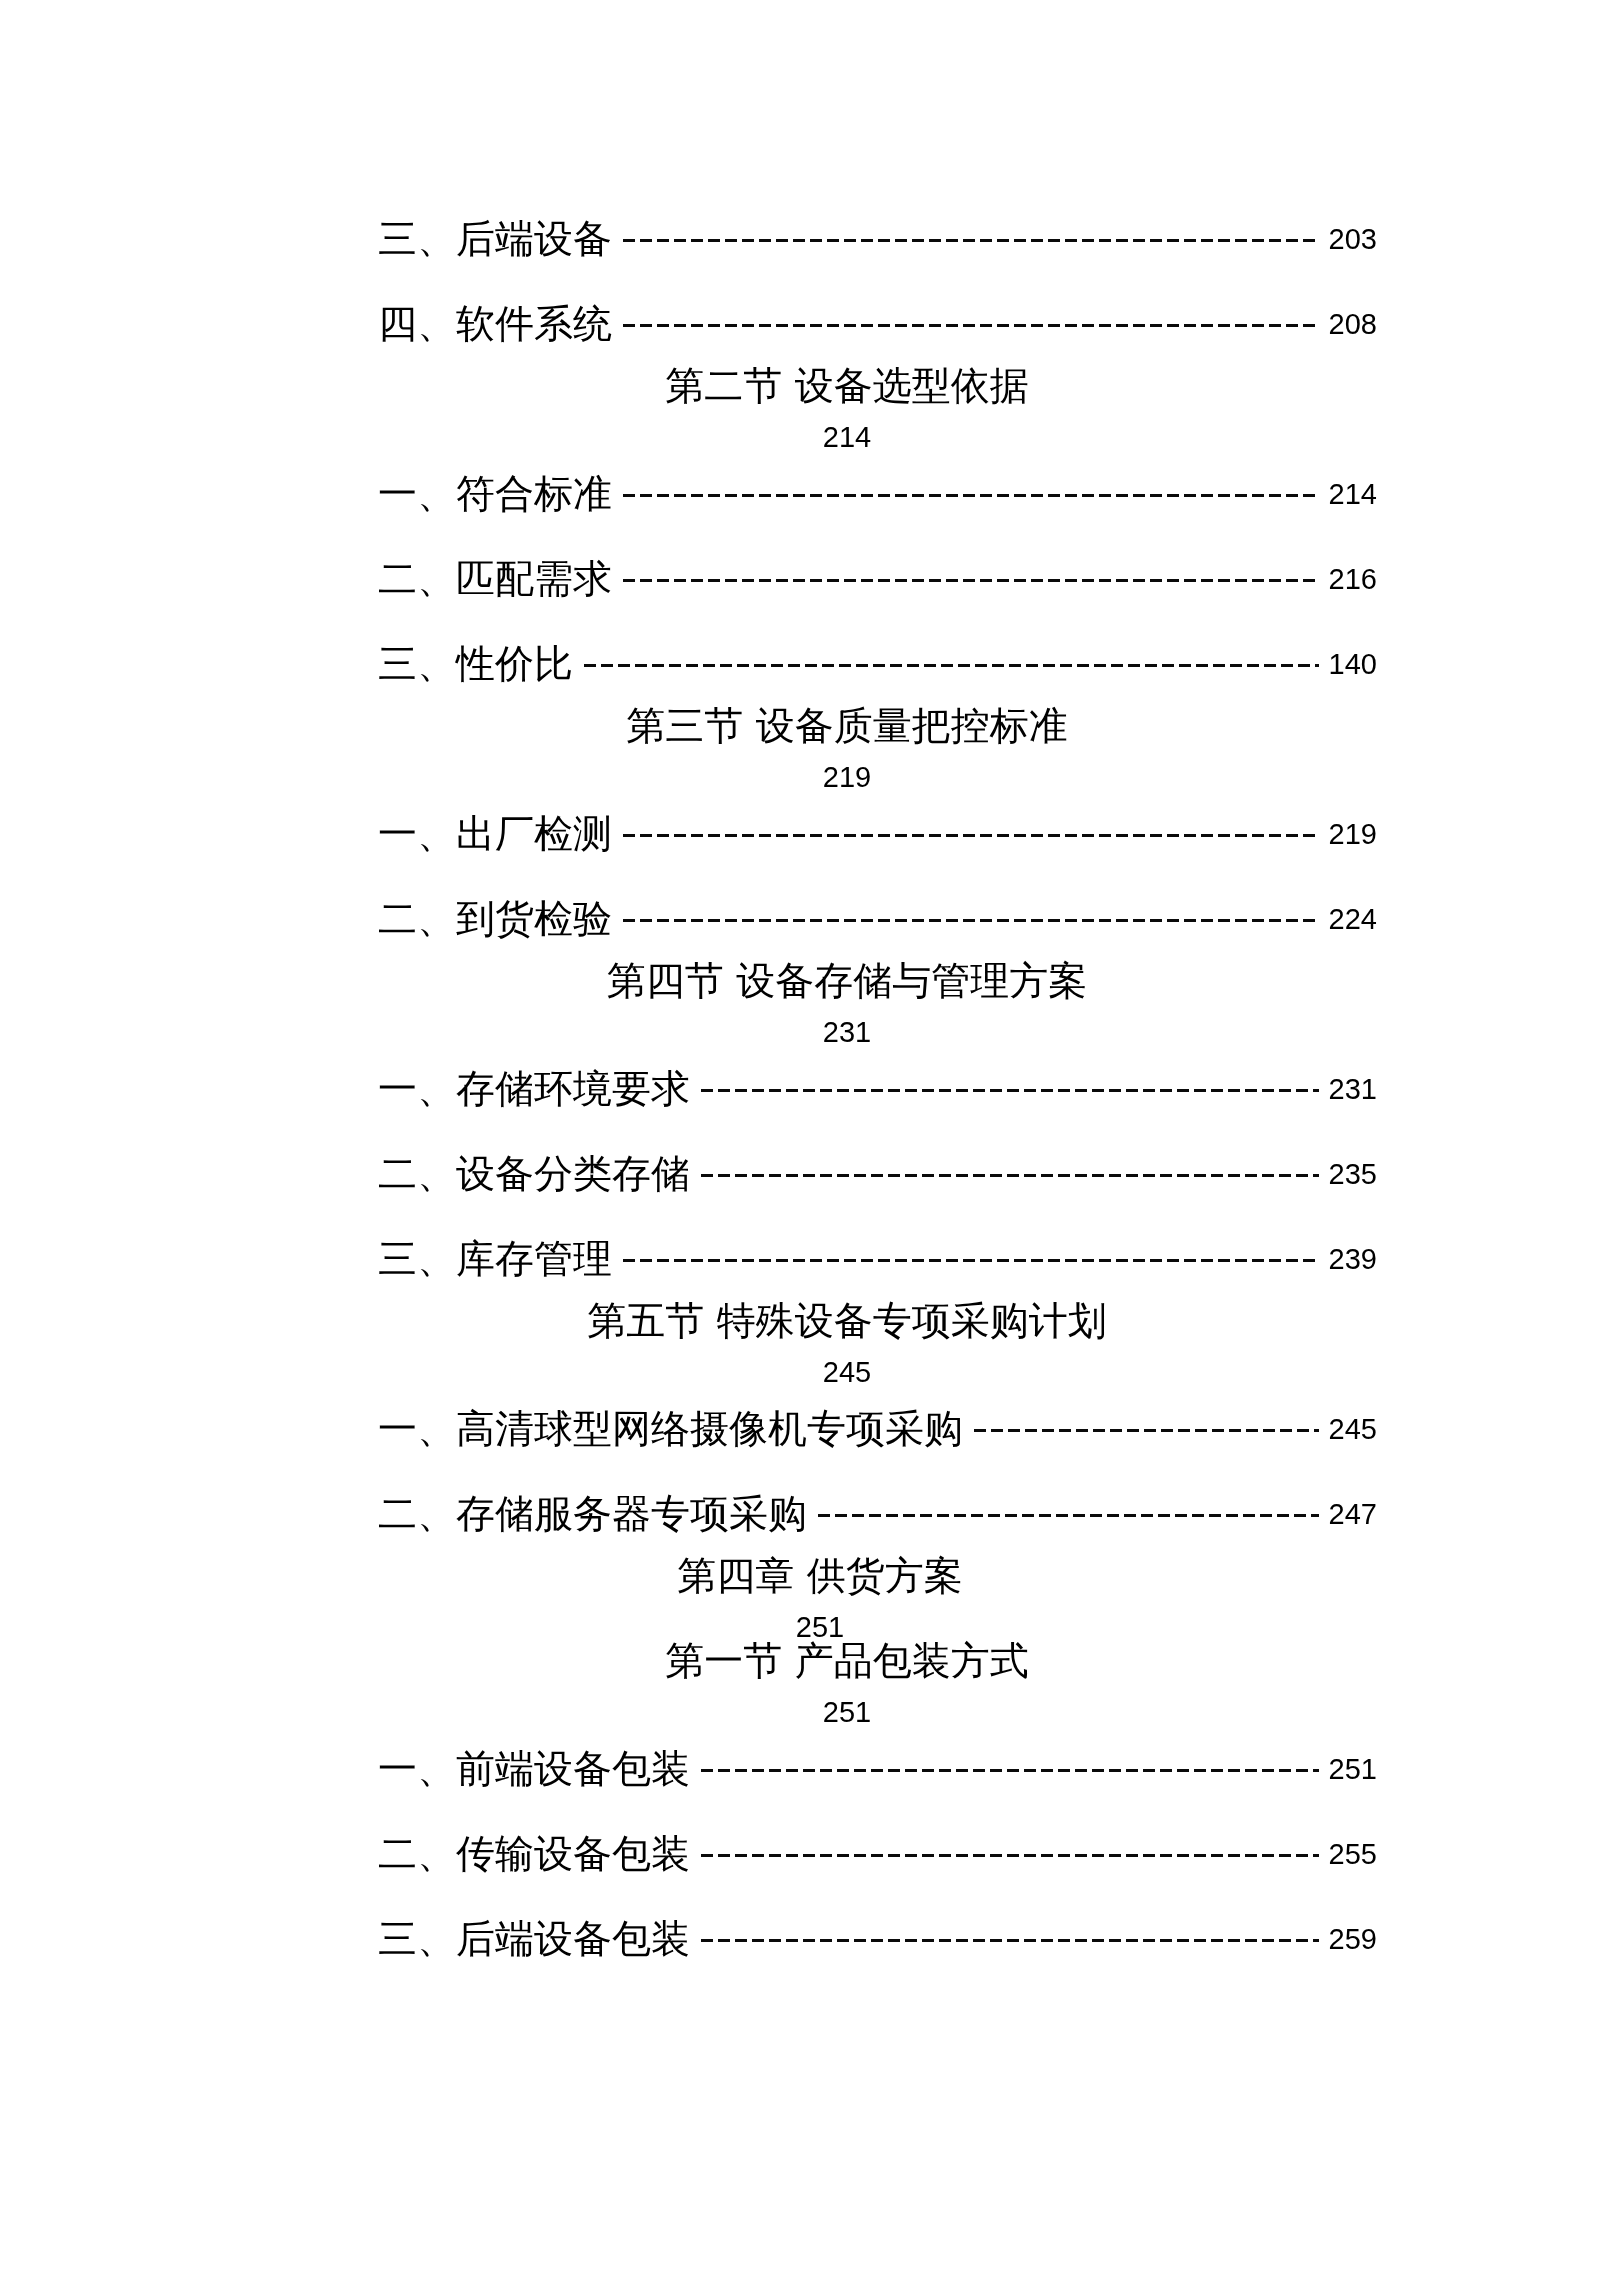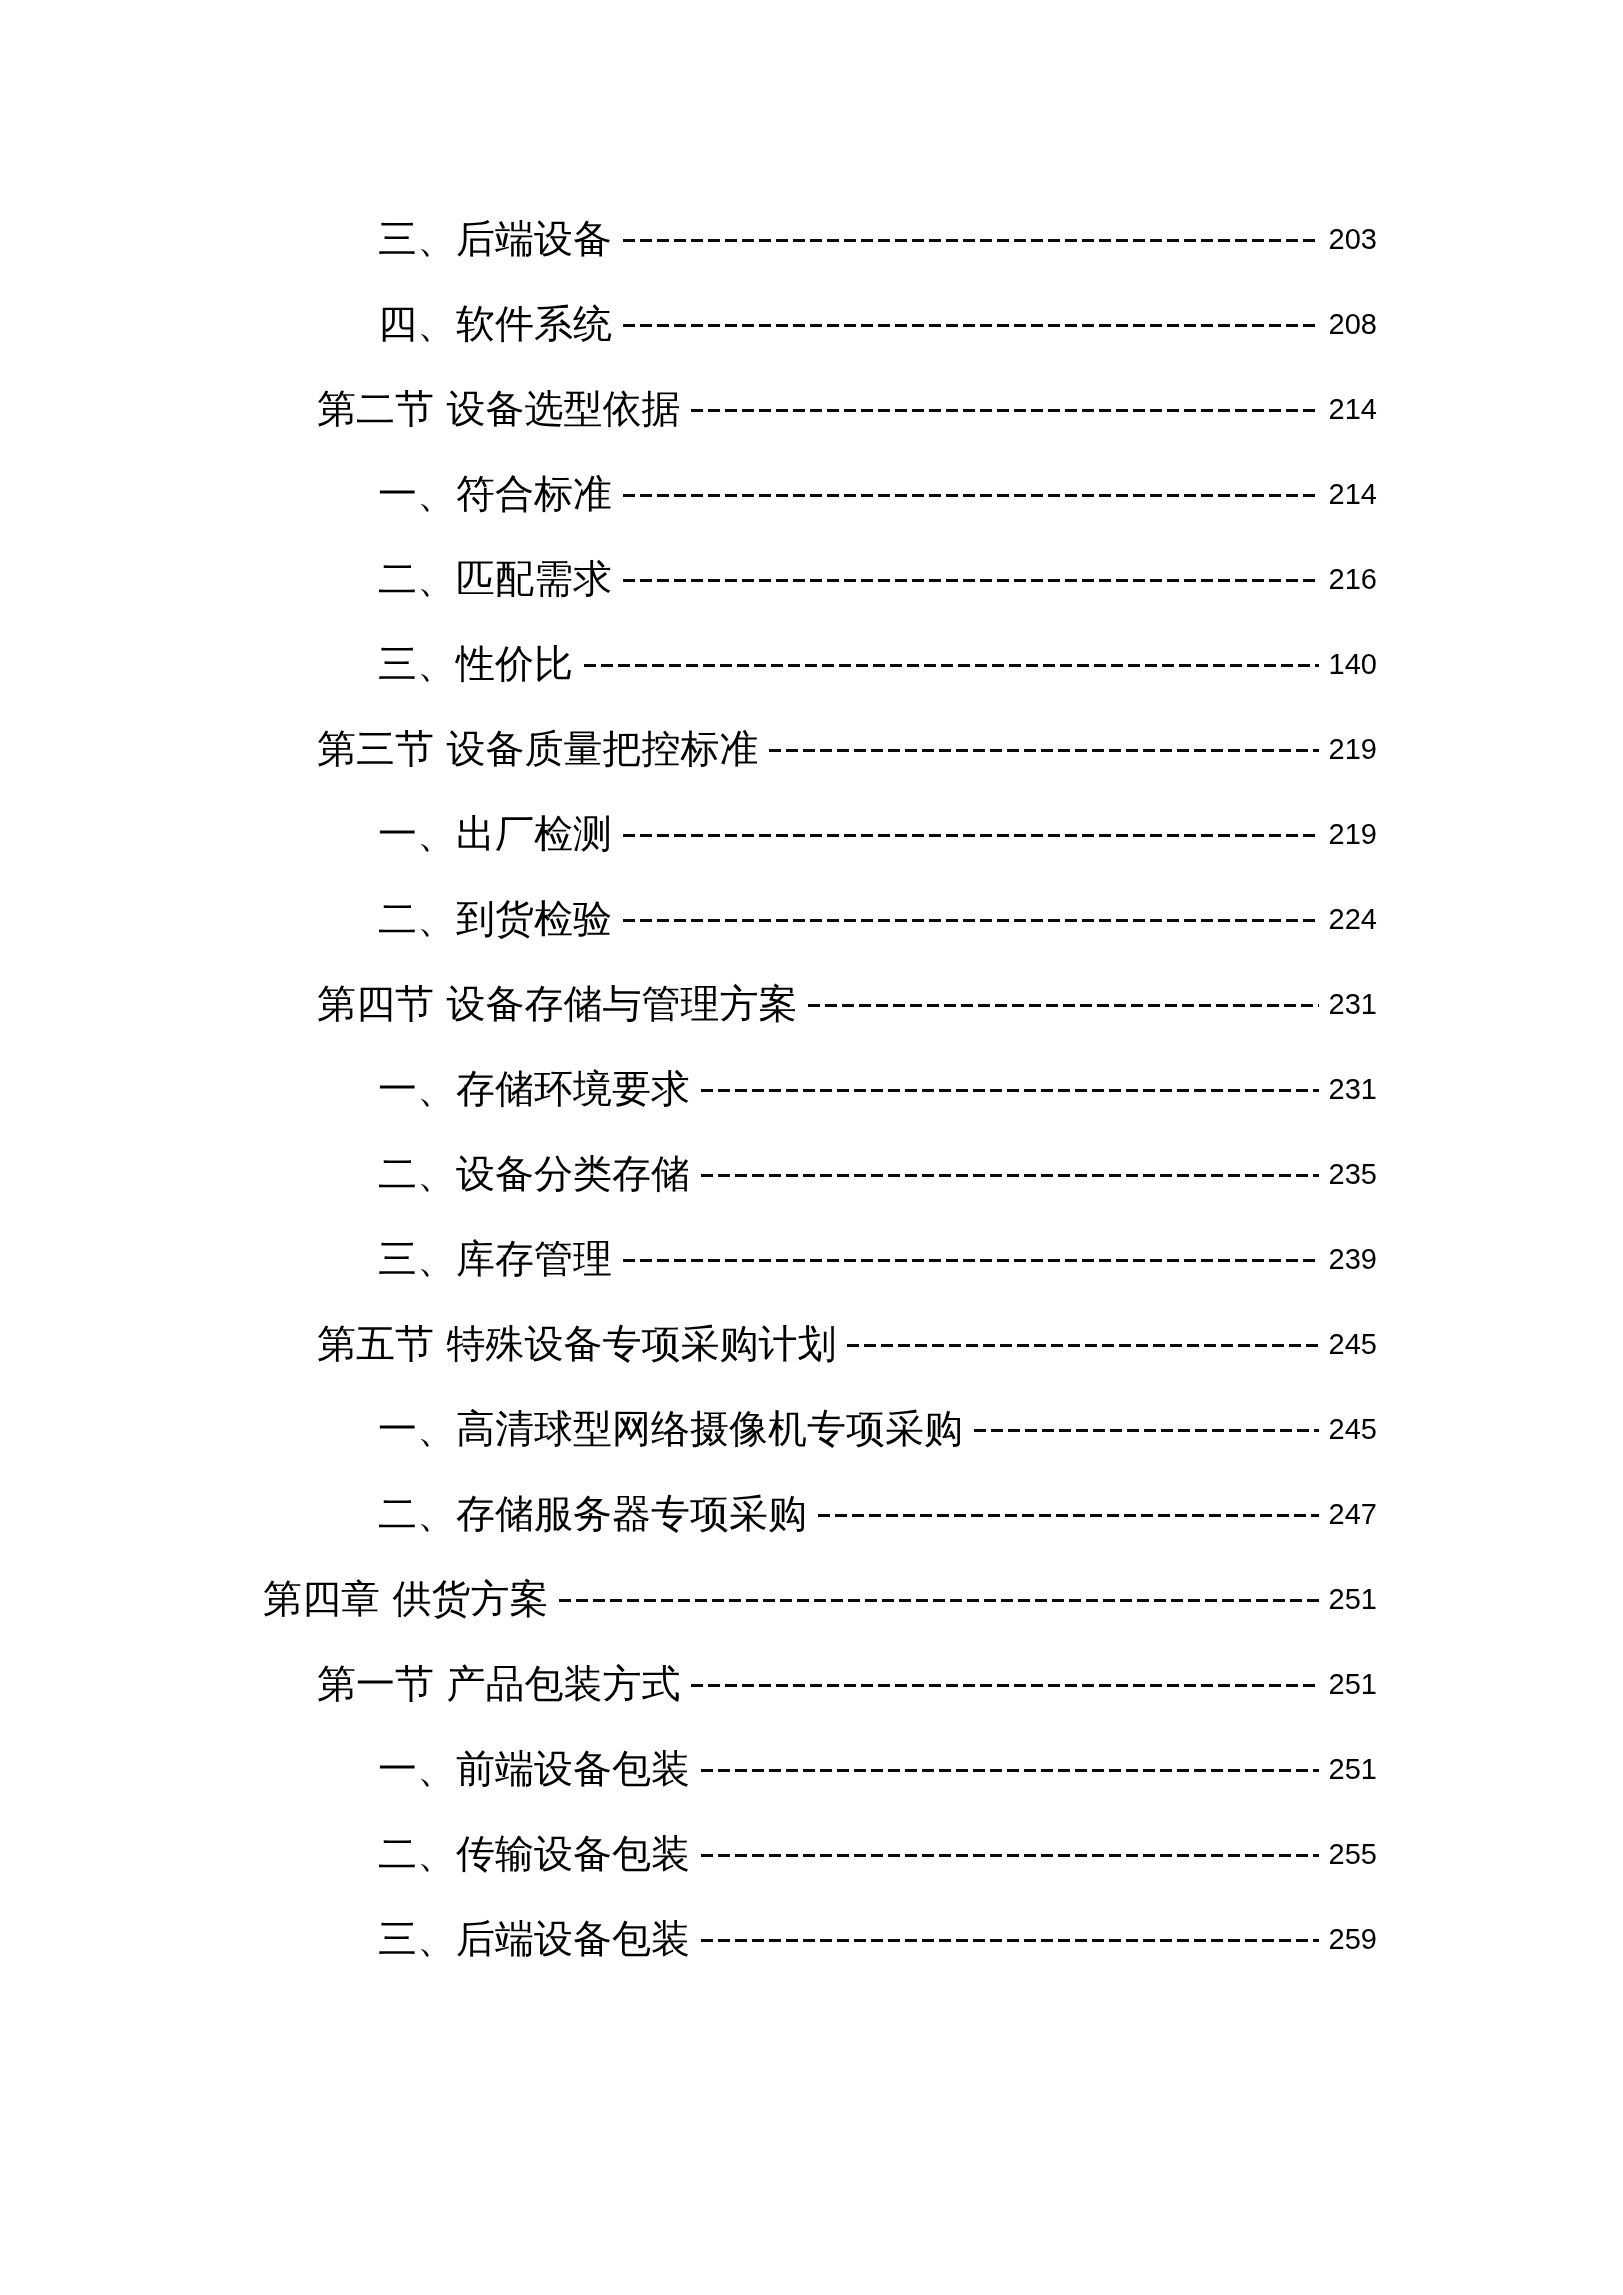--- a/index.html
+++ b/index.html
@@ -24,22 +24,22 @@
   }
   .toc-row {
     display: flex;
     align-items: center;
     height: 85px;
     font-size: 39px;
     line-height: 1;
     white-space: pre;
     margin-left: 16px;
   }
-  .toc-row.chapter { padding-left: 0; }
-  .toc-row.section { padding-left: 54px; }
+  .toc-row.chapter { padding-left: 0; flex-direction: column; }
+  .toc-row.section { padding-left: 54px; flex-direction: column; }
   .toc-row.sub     { padding-left: 115px; }
   .toc-label {
     flex: 0 0 auto;
   }
   .toc-leader {
     flex: 1 1 auto;
     height: 3.3px;
     margin: 0 9.2px 0 10.5px;
     transform: translateY(2px);
     background-image: repeating-linear-gradient(

